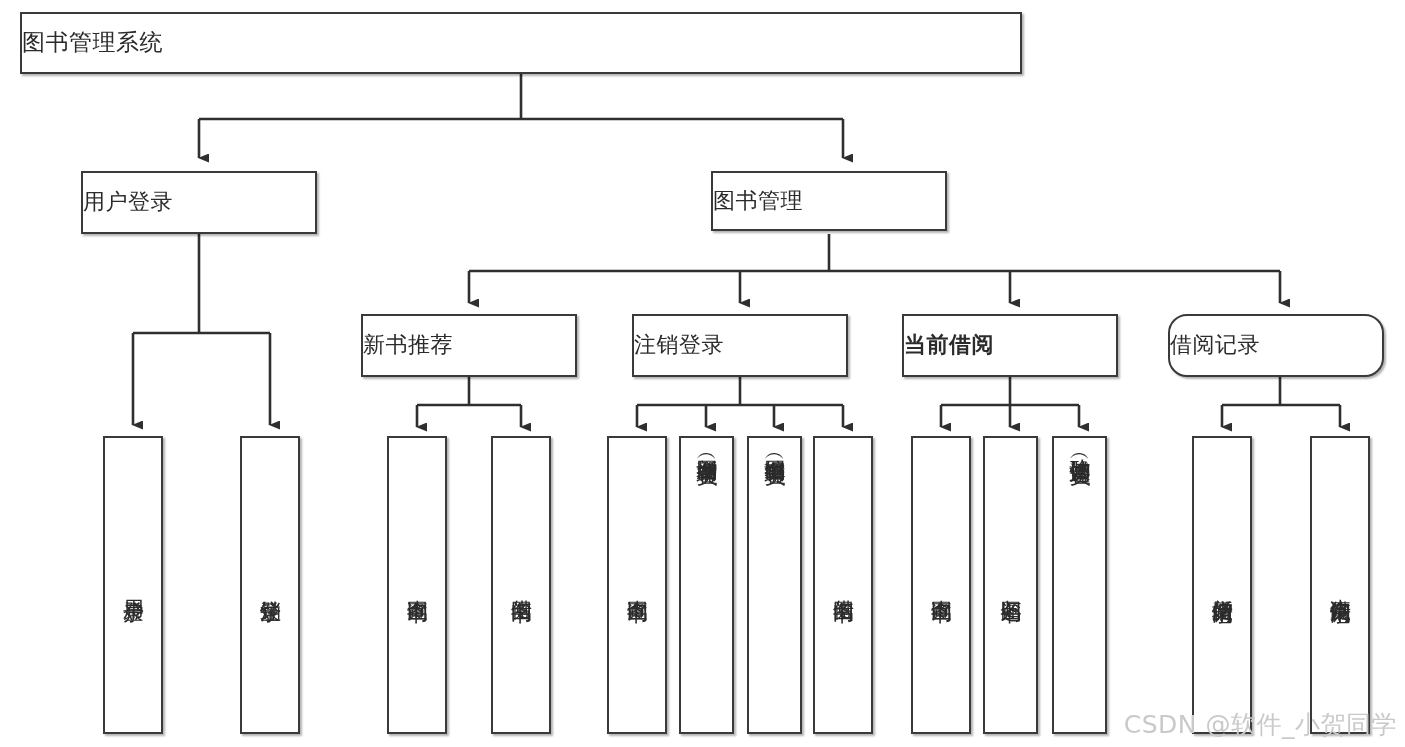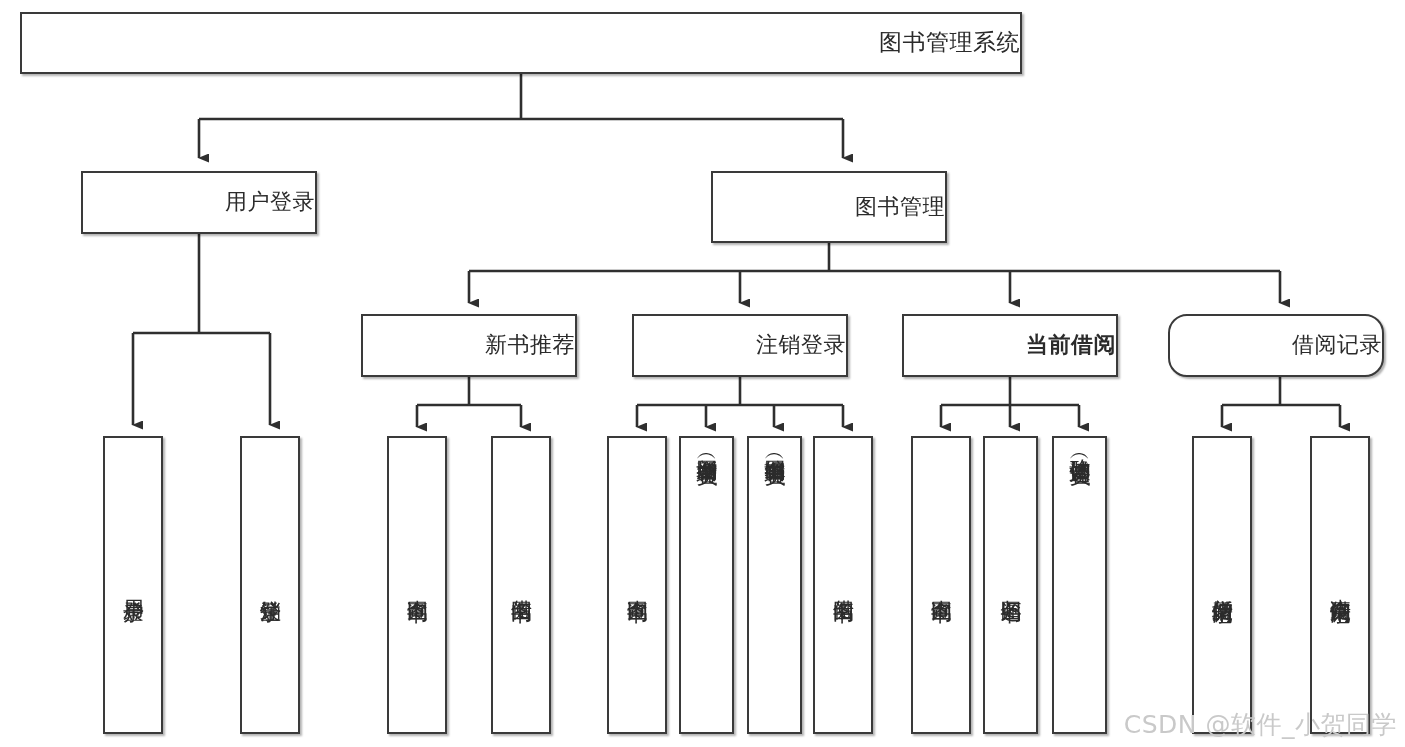--- a/index.html
+++ b/index.html
@@ -26,21 +26,21 @@
     pointer-events: none;
   }
   .node {
     position: absolute;
     box-sizing: border-box;
     border: 2px solid #3a3a3a;
     background: #ffffff;
     box-shadow: 2px 2px 2px rgba(0,0,0,0.30);
     display: flex;
     align-items: center;
-    justify-content: flex-end;
+    justify-content: flex-start;
     color: #2b2b2b;
   }
   .node .label-h {
     font-size: 22px;
     line-height: 1.1;
     letter-spacing: 0.5px;
     white-space: nowrap;
   }
   .node.root .label-h { font-size: 23px; }
   .node.vert {
@@ -126,21 +126,21 @@
     </g>
   </svg>
 
   <div class="node root" style="left:20px; top:12px; width:1002px; height:62px;">
     <span class="label-h">图书管理系统</span>
   </div>
 
   <div class="node" style="left:81px; top:171px; width:236px; height:63px;">
     <span class="label-h">用户登录</span>
   </div>
-  <div class="node" style="left:711px; top:171px; width:236px; height:72px;">
+  <div class="node" style="left:711px; top:171px; width:236px; height:60px;">
     <span class="label-h">图书管理</span>
   </div>
 
   <div class="node" style="left:361px; top:314px; width:216px; height:63px;">
     <span class="label-h">新书推荐</span>
   </div>
   <div class="node" style="left:632px; top:314px; width:216px; height:63px;">
     <span class="label-h">注销登录</span>
   </div>
   <div class="node" style="left:902px; top:314px; width:216px; height:63px;font-weight:bold;">

